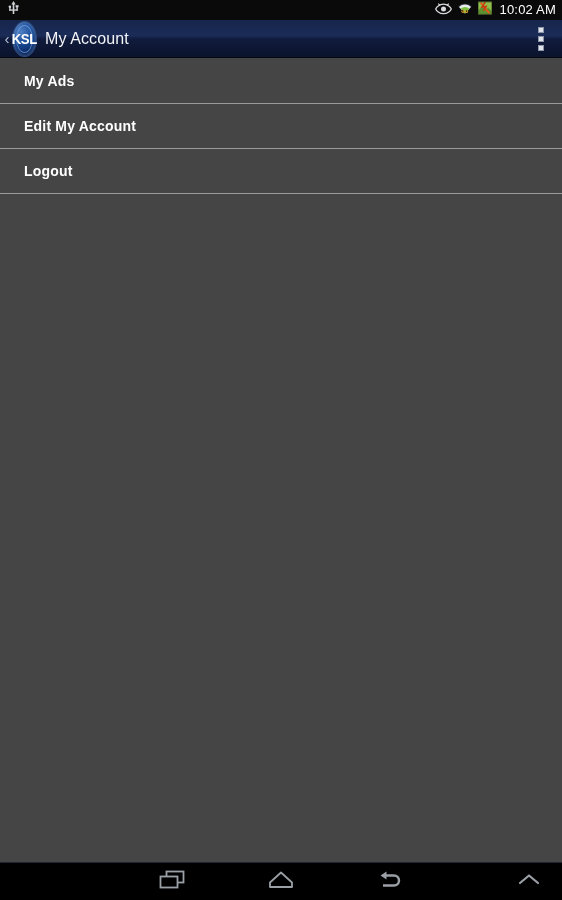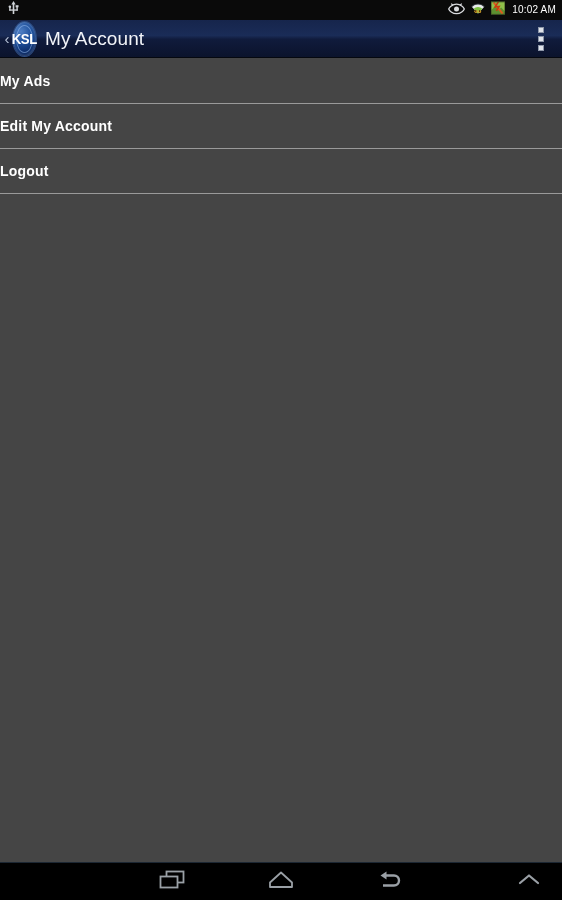--- a/index.html
+++ b/index.html
@@ -37,21 +37,21 @@
     gap: 6px;
   }
   .status-right {
     margin-left: auto;
     display: flex;
     align-items: center;
     gap: 5px;
   }
   .status-time {
     color: #ffffff;
-    font-size: 10px;
+    font-size: 13px;
     letter-spacing: 0.2px;
     line-height: 20px;
     padding-left: 2px;
   }
   .sicon { display: block; }
 
   
   .action-bar {
     position: absolute;
     left: 0; top: 20px;
@@ -99,21 +99,21 @@
     color: #ffffff;
     font-size: 14px;
     font-weight: bold;
     letter-spacing: -0.5px;
     font-family: "Liberation Sans", sans-serif;
     transform: scaleX(0.94);
     z-index: 2;
   }
   .action-title {
     color: #f2f4f8;
-    font-size: 19px;
+    font-size: 16px;
     margin-left: 9px;
     letter-spacing: 0.1px;
   }
   .overflow-btn {
     margin-left: auto;
     margin-right: 10px;
     width: 22px;
     height: 38px;
     display: flex;
     flex-direction: column;
@@ -137,21 +137,21 @@
     width: 562px;
     bottom: 38px;
     background: #454545;
   }
   .list-row {
     position: relative;
     height: 45px;
     display: flex;
     align-items: center;
     box-sizing: border-box;
-    padding-left: 0;
+    padding-left: 24px;
     border-bottom: 1px solid #9a9a9a;
   }
   .list-row .row-label {
     color: #ffffff;
     font-size: 14px;
     font-weight: bold;
     letter-spacing: 0.2px;
   }
   .list-filler {
     flex: 1;

